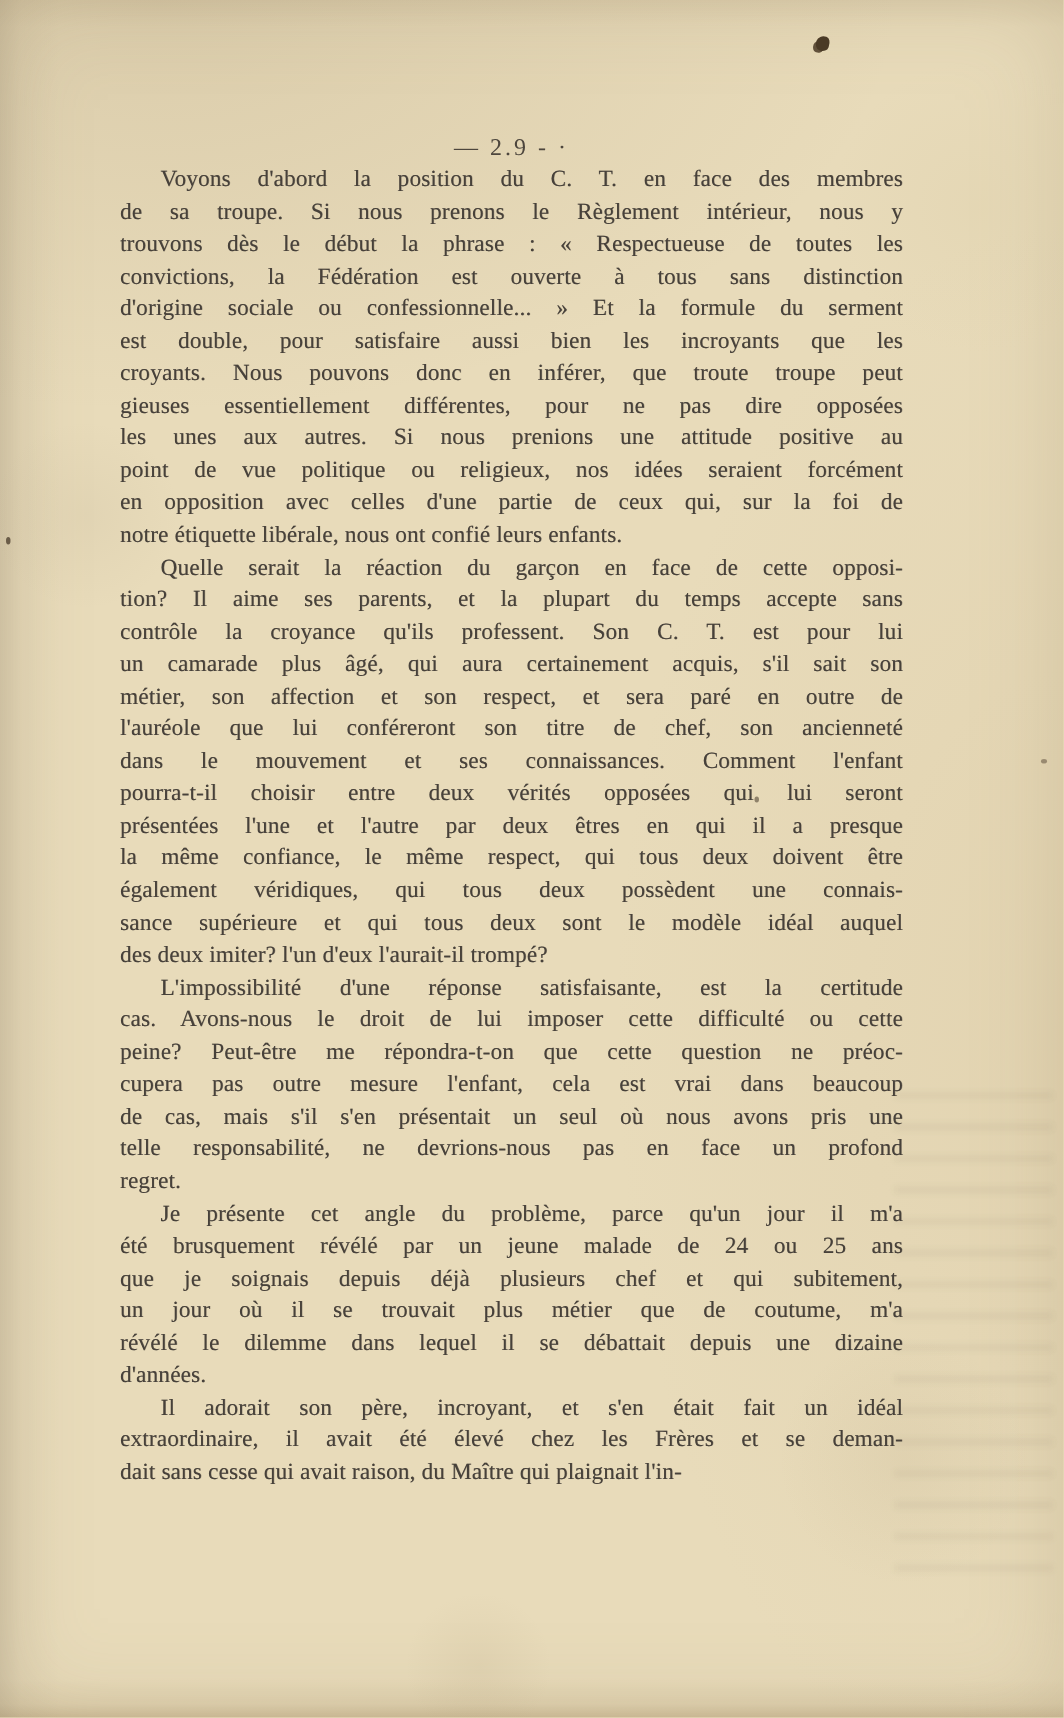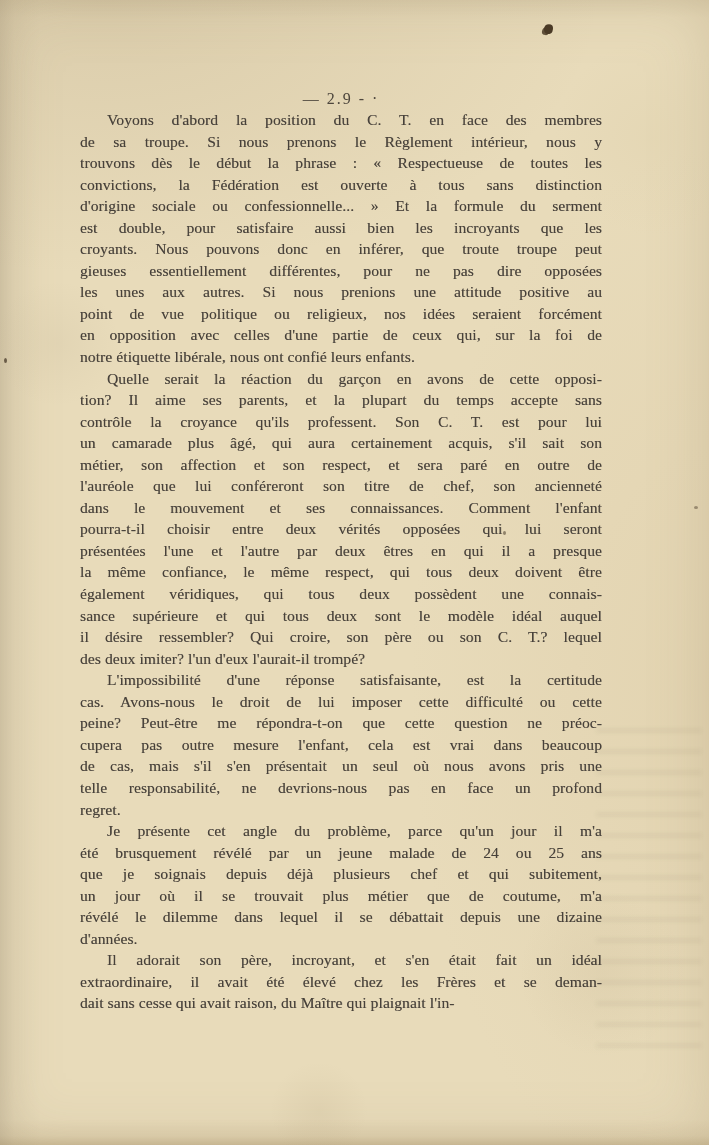--- a/index.html
+++ b/index.html
@@ -110,33 +110,32 @@
       <span class="line">est double, pour satisfaire aussi bien les incroyants que les</span>
       <span class="line">croyants. Nous pouvons donc en inférer, que troute troupe peut</span>
       <span class="line">gieuses essentiellement différentes, pour ne pas dire opposées</span>
       <span class="line">les unes aux autres. Si nous prenions une attitude positive au</span>
       <span class="line">point de vue politique ou religieux, nos idées seraient forcément</span>
       <span class="line">en opposition avec celles d'une partie de ceux qui, sur la foi de</span>
       <span class="line last">notre étiquette libérale, nous ont confié leurs enfants.</span>
     </p>
 
     <p class="para">
-      <span class="line first">Quelle serait la réaction du garçon en avons de cette opposi-</span>
+      <span class="line first">Quelle serait la réaction du garçon en face de cette opposi-</span>
       <span class="line">tion? Il aime ses parents, et la plupart du temps accepte sans</span>
       <span class="line">contrôle la croyance qu'ils professent. Son C. T. est pour lui</span>
       <span class="line">un camarade plus âgé, qui aura certainement acquis, s'il sait son</span>
       <span class="line">métier, son affection et son respect, et sera paré en outre de</span>
       <span class="line">l'auréole que lui conféreront son titre de chef, son ancienneté</span>
       <span class="line">dans le mouvement et ses connaissances. Comment l'enfant</span>
       <span class="line">pourra-t-il choisir entre deux vérités opposées qui lui seront</span>
       <span class="line">présentées l'une et l'autre par deux êtres en qui il a presque</span>
       <span class="line">la même confiance, le même respect, qui tous deux doivent être</span>
       <span class="line">également véridiques, qui tous deux possèdent une connais-</span>
       <span class="line">sance supérieure et qui tous deux sont le modèle idéal auquel</span>
-      <span class="line">il désire ressembler? Qui croire, son père ou son C. T.? lequel</span>
       <span class="line last">des deux imiter? l'un d'eux l'aurait-il trompé?</span>
     </p>
 
     <p class="para">
       <span class="line first">L'impossibilité d'une réponse satisfaisante, est la certitude</span>
       <span class="line">cas. Avons-nous le droit de lui imposer cette difficulté ou cette</span>
       <span class="line">peine? Peut-être me répondra-t-on que cette question ne préoc-</span>
       <span class="line">cupera pas outre mesure l'enfant, cela est vrai dans beaucoup</span>
       <span class="line">de cas, mais s'il s'en présentait un seul où nous avons pris une</span>
       <span class="line">telle responsabilité, ne devrions-nous pas en face un profond</span>

